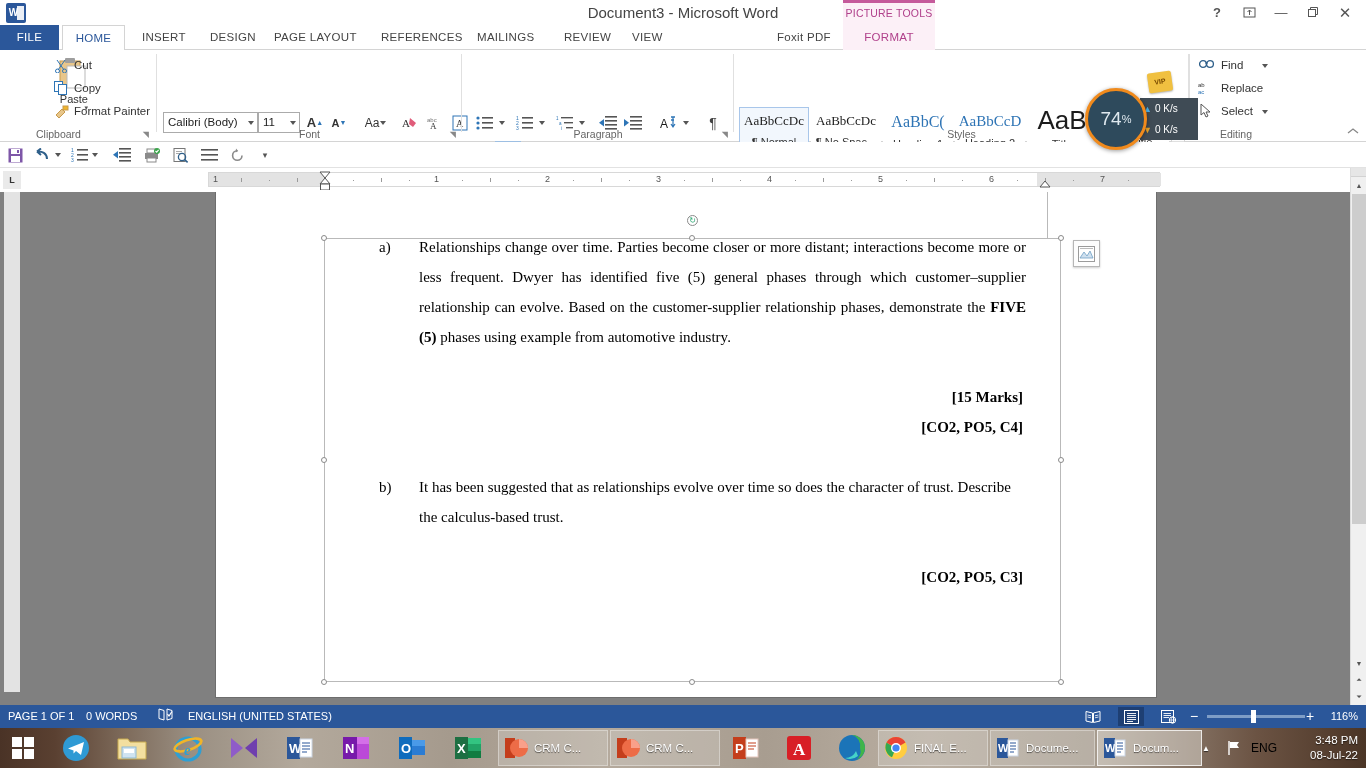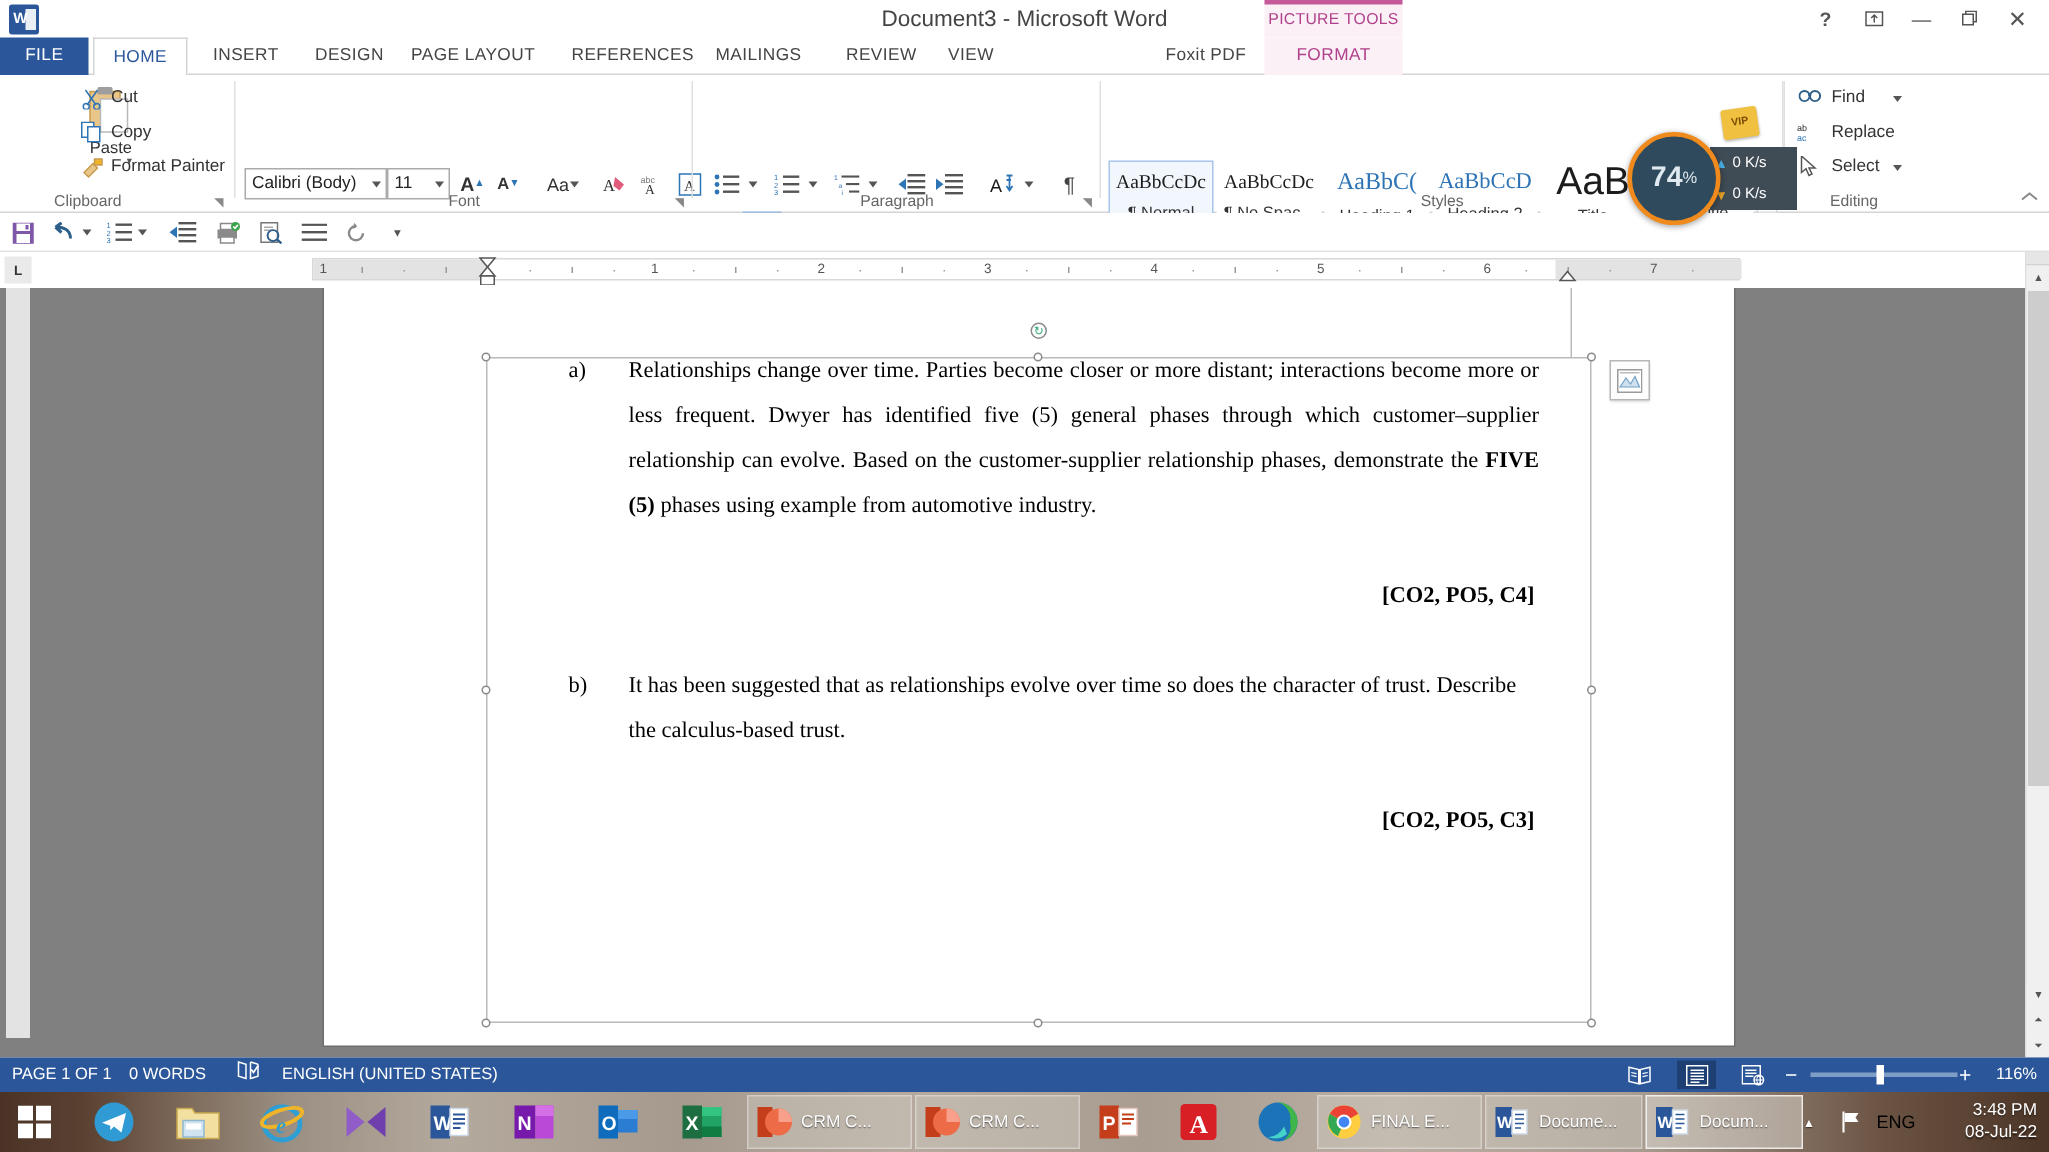--- a/index.html
+++ b/index.html
@@ -128,21 +128,21 @@
   .tbtn.pinned { width:48px; justify-content:center; }
   .tbtn.task { border:1px solid rgba(255,255,255,.35); background:rgba(220,215,208,.33); padding-left:5px; }
   .tbtn.task.act { border:1px solid rgba(255,255,255,.75); background:rgba(235,232,226,.45); }
   .tbtn .tl { font-size:11.5px; color:#fff; margin-left:6px; white-space:nowrap; text-shadow:0 1px 1px rgba(0,0,0,.6);}
   .clock { position:absolute; right:8px; top:5px; text-align:right; color:#fff; font-size:11.5px; line-height:15px; text-shadow:0 1px 1px rgba(0,0,0,.6);}
 
   
   .speedw { position:absolute; left:1085px; top:88px; width:62px; height:62px; border-radius:50%;
      background:#2e4a5c; border:3px solid #f08a1c; display:flex; align-items:center; justify-content:center; z-index:50;
      box-shadow:0 1px 4px rgba(0,0,0,.4); }
-  .speedw .pct { color:#dfe9ef; font-size:19px; font-weight:bold; }
+  .speedw .pct { color:#dfe9ef; font-size:19px; font-weight:normal; }
   .speedw .pc2 { color:#dfe9ef; font-size:11px; }
   .speedpanel { position:absolute; left:1140px; top:98px; width:58px; height:42px; background:#3f4b55; z-index:49; }
   .speedpanel div { height:21px; display:flex; align-items:center; color:#fff; font-size:10px; padding-left:3px;}
   .speedpanel .up { color:#49b0e8; margin-right:3px; font-size:9px;}
   .speedpanel .dn { color:#e8a227; margin-right:3px; font-size:9px;}
   .vipbadge { position:absolute; left:1148px; top:72px; width:24px; height:20px; background:#f0c040; border-radius:2px;
      z-index:48; font-size:7px; color:#7a4b00; text-align:center; line-height:20px; font-weight:bold;
      transform: rotate(-8deg); box-shadow:0 1px 2px rgba(0,0,0,.3);}
 </style>
 </head>
@@ -700,20 +700,21 @@
     <div class="page">
 
       <div class="doctext">
 
         <div class="qitem">
           <span class="lab">a)</span>
           <span>Relationships change over time. Parties become closer or more distant; interactions become more or less frequent.  Dwyer has identified five (5) general phases through which customer–supplier relationship can evolve.   Based on the customer-supplier relationship phases, demonstrate the </span><span style="font-weight:bold">FIVE (5)</span><span> phases using example from automotive industry.</span>
         </div>
 
         <div style="height:30px"></div>
+        <div class="marks">[15 Marks]</div>
         <div class="marks">[CO2, PO5, C4]</div>
 
         <div style="height:30px"></div>
         <div class="qitem" style="text-align:left;">
           <span class="lab">b)</span>
           <span>It has been suggested that as relationships evolve over time so does the character of trust. Describe the calculus-based trust.</span>
         </div>
 
         <div style="height:30px"></div>
         <div class="marks">[CO2, PO5, C3]</div>

